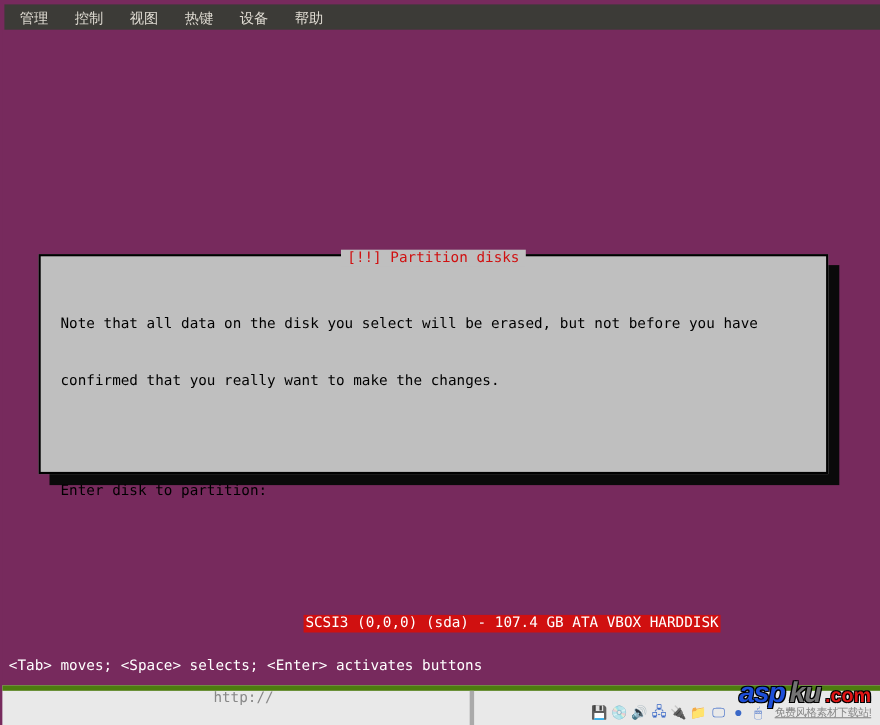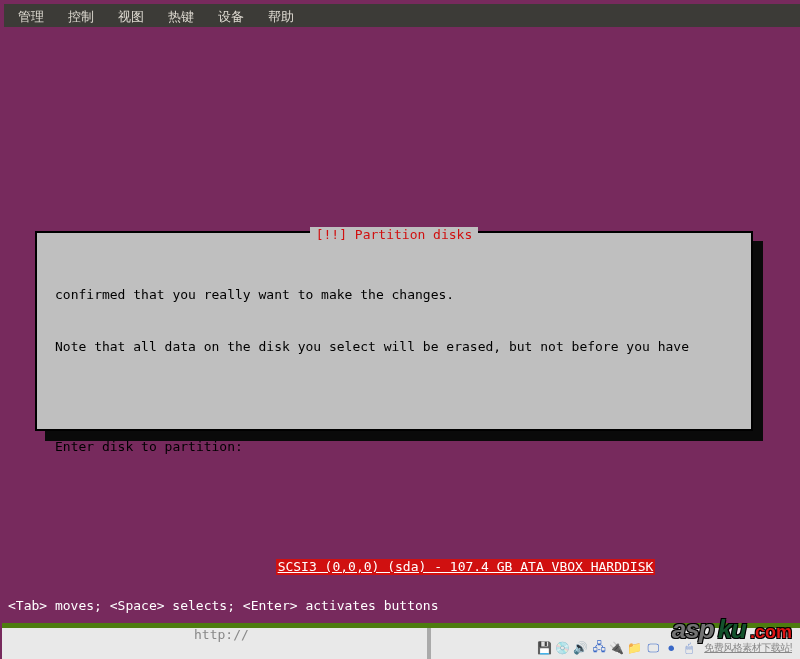--- a/index.html
+++ b/index.html
@@ -65,21 +65,20 @@
   .disk-line {
     margin-top: 4px;
     text-align: left;
     padding-left: 160px;
   }
   .disk-sel {
     background: #d01010;
     color: #fff;
     padding: 0 2px;
     display: inline-block;
-    text-decoration: underline;
   }
   .goback {
     margin-top: 24px;
     padding-left: 36px;
   }
 
   
   .hint {
     position: absolute;
     left: 4px; bottom: 46px;
@@ -133,22 +132,22 @@
   .brand {
     position: absolute;
     right: 6px; bottom: 14px;
     font-family: Arial, sans-serif;
     font-weight: 900;
     font-style: italic;
     font-size: 26px;
     letter-spacing: -1px;
     text-shadow: 1px 1px 0 #000, -1px -1px 0 #000, 1px -1px 0 #000, -1px 1px 0 #000;
   }
-  .brand .b1 { color: #737373; }
-  .brand .b2 { color: #14532d; }
+  .brand .b1 { color: #1d4ed8; }
+  .brand .b2 { color: #737373; }
   .brand .b3 { color: #e01515; font-size: 18px; font-style: normal; font-weight: 700; letter-spacing: 0; }
 </style>
 </head>
 <body>
 
 <div class="menubar">
   <div class="item">管理</div>
   <div class="item">控制</div>
   <div class="item">视图</div>
   <div class="item">热键</div>
@@ -158,22 +157,22 @@
 
 <div class="term-area">
 
   <div class="dialog-shadow"></div>
 
   <div class="dialog">
     <div class="dialog-title-wrap">
       <span class="dialog-title">[!!] Partition disks</span>
     </div>
     <div class="dialog-body">
+      <div>Note that all data on the disk you select will be erased, but not before you have</div>
       <div>confirmed that you really want to make the changes.</div>
-      <div>Note that all data on the disk you select will be erased, but not before you have</div>
       <div style="height:16px"></div>
       <div>Enter disk to partition:</div>
       <div style="height:16px"></div>
       <div class="disk-line">
         <span class="disk-sel">SCSI3 (0,0,0) (sda) - 107.4 GB ATA VBOX HARDDISK</span>
       </div>
       <div class="goback">&lt;Go Back&gt;</div>
     </div>
   </div>
 

